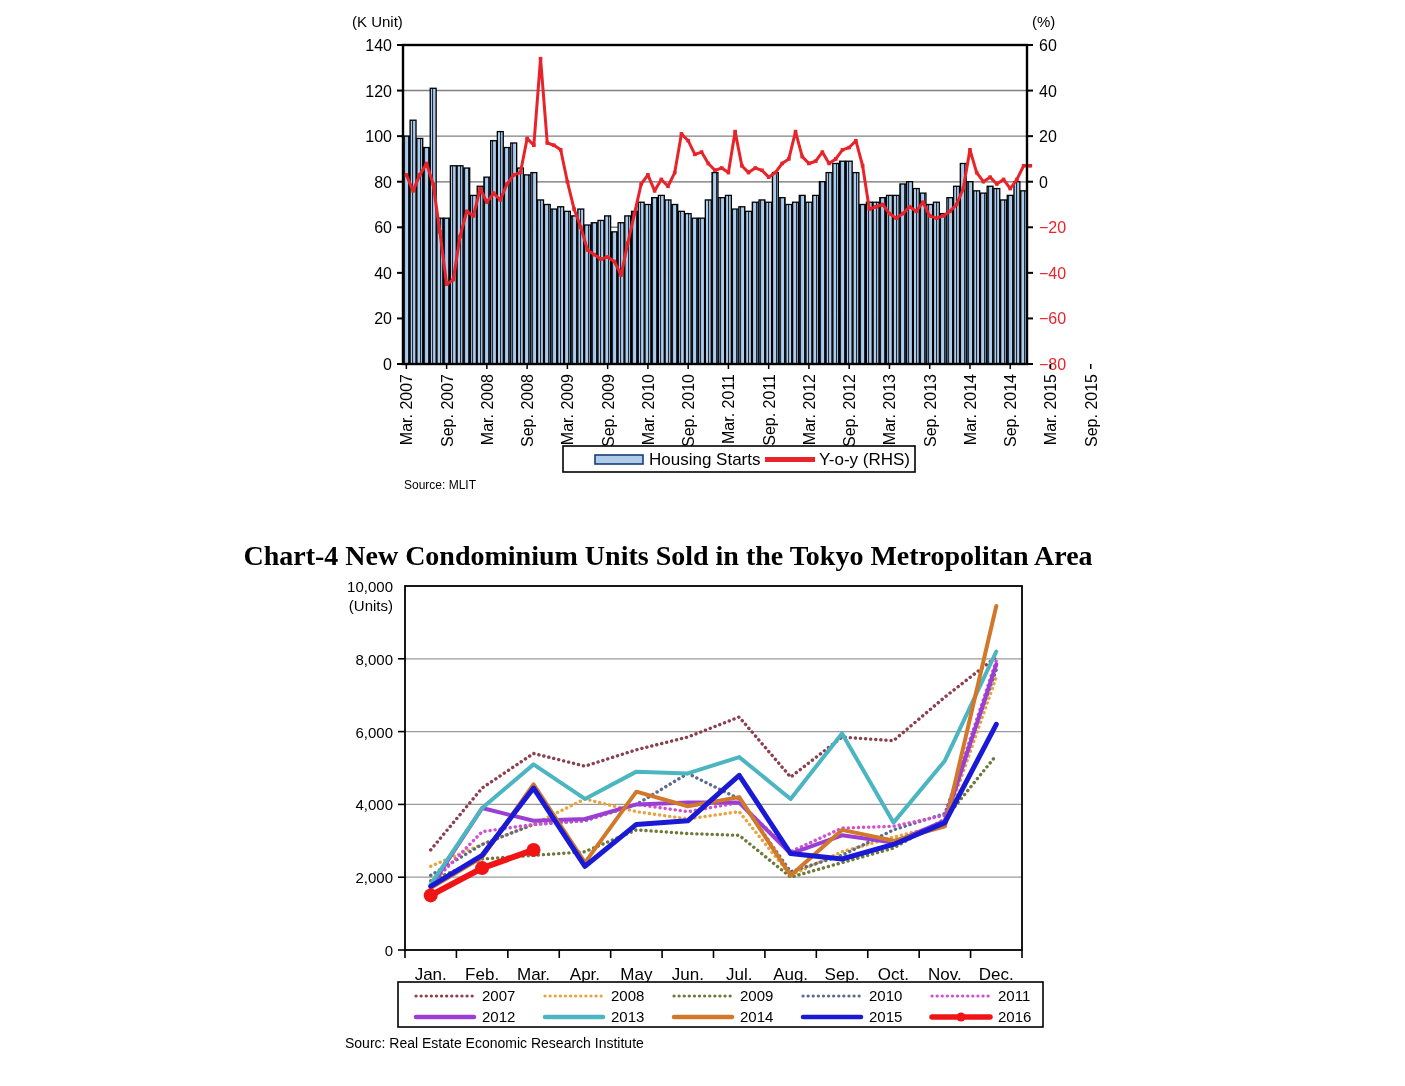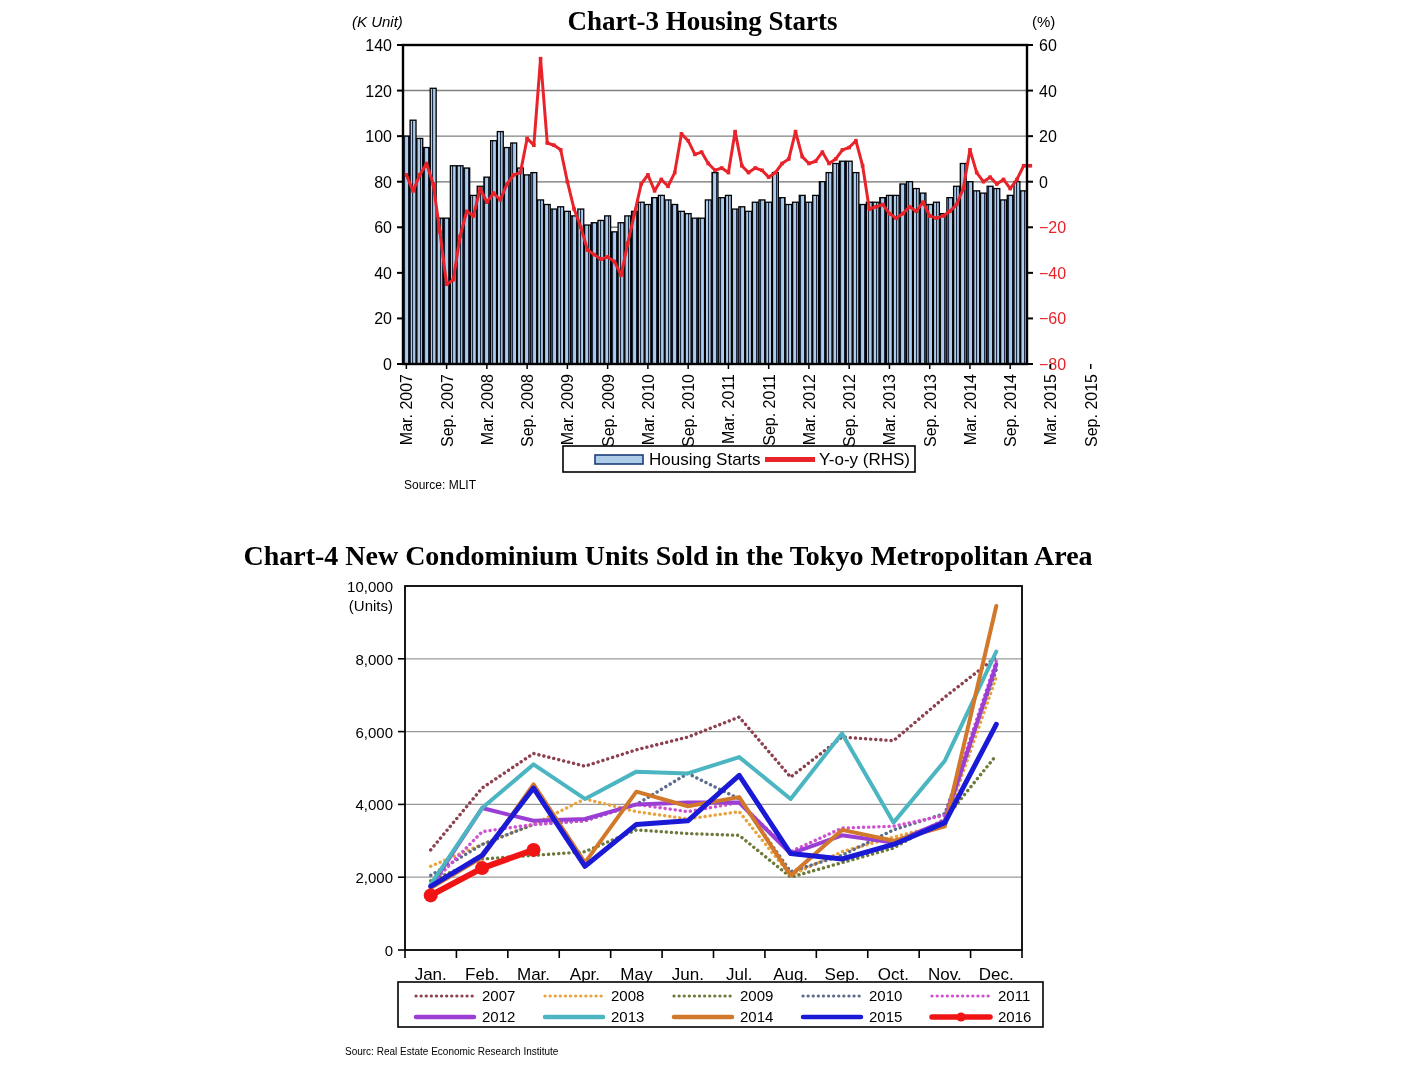--- a/index.html
+++ b/index.html
@@ -14,54 +14,52 @@
   
   #chart3-block { left:0; top:0; width:1405px; height:510px; }
   #chart3-title {
     position:absolute; left:0; top:6px; width:1405px; text-align:center;
     font-family:"Liberation Serif", serif; font-weight:bold; font-size:27px;
     letter-spacing:0px;
   }
   #chart3-unit-left {
     position:absolute; left:352px; top:13px; font-size:15px;
     font-family:"Liberation Sans", sans-serif;
-    font-style:italic;
   }
   #chart3-unit-right {
     position:absolute; left:1032px; top:13px; font-size:15px;
   }
   #chart3-svg { position:absolute; left:0; top:0; }
   #chart3-source {
     position:absolute; left:404px; top:478px; font-size:12px;
   }
 
   
   #chart4-block { left:0; top:520px; width:1405px; height:566px; }
   #chart4-title {
     position:absolute; left:0; top:20px; width:1336px; text-align:center;
     font-family:"Liberation Serif", serif; font-weight:bold; font-size:28px;
   }
   #chart4-svg { position:absolute; left:0; top:0; }
   #chart4-source {
-    position:absolute; left:345px; top:526px; font-size:10px;
+    position:absolute; left:345px; top:515px; font-size:14px;
   }
 
   .axis-lbl { font-family:"Liberation Sans", sans-serif; font-size:16px; fill:#000; }
   .axis-lbl-neg { font-family:"Liberation Sans", sans-serif; font-size:16px; fill:#e8232a; }
   .axis-lbl4 { font-family:"Liberation Sans", sans-serif; font-size:15px; fill:#000; }
   .xtick3 { font-family:"Liberation Sans", sans-serif; font-size:16px; fill:#000; }
   .xtick4 { font-family:"Liberation Sans", sans-serif; font-size:17px; fill:#000; }
   .legend-txt { font-family:"Liberation Sans", sans-serif; font-size:17px; fill:#000; }
   .legend-txt4 { font-family:"Liberation Sans", sans-serif; font-size:15px; fill:#000; }
 </style>
 </head>
 <body>
 
 <div class="chart-block" id="chart3-block">
-  <div id="chart3-title">Chart-3 Housing Starts</div>
   <div id="chart3-unit-left">(K Unit)</div>
   <div id="chart3-unit-right">(%)</div>
   <svg id="chart3-svg" width="1405" height="510">
       <defs>
         <pattern id="barpat" width="4" height="4" patternUnits="userSpaceOnUse">
           <rect width="4" height="4" fill="#aecbe8"></rect>
           <rect width="1.1" height="4" fill="#1b2a45"></rect>
         </pattern>
       </defs>
       <line x1="403" y1="318.42857142857144" x2="1027" y2="318.42857142857144" stroke="#808080" stroke-width="1.4"></line>

